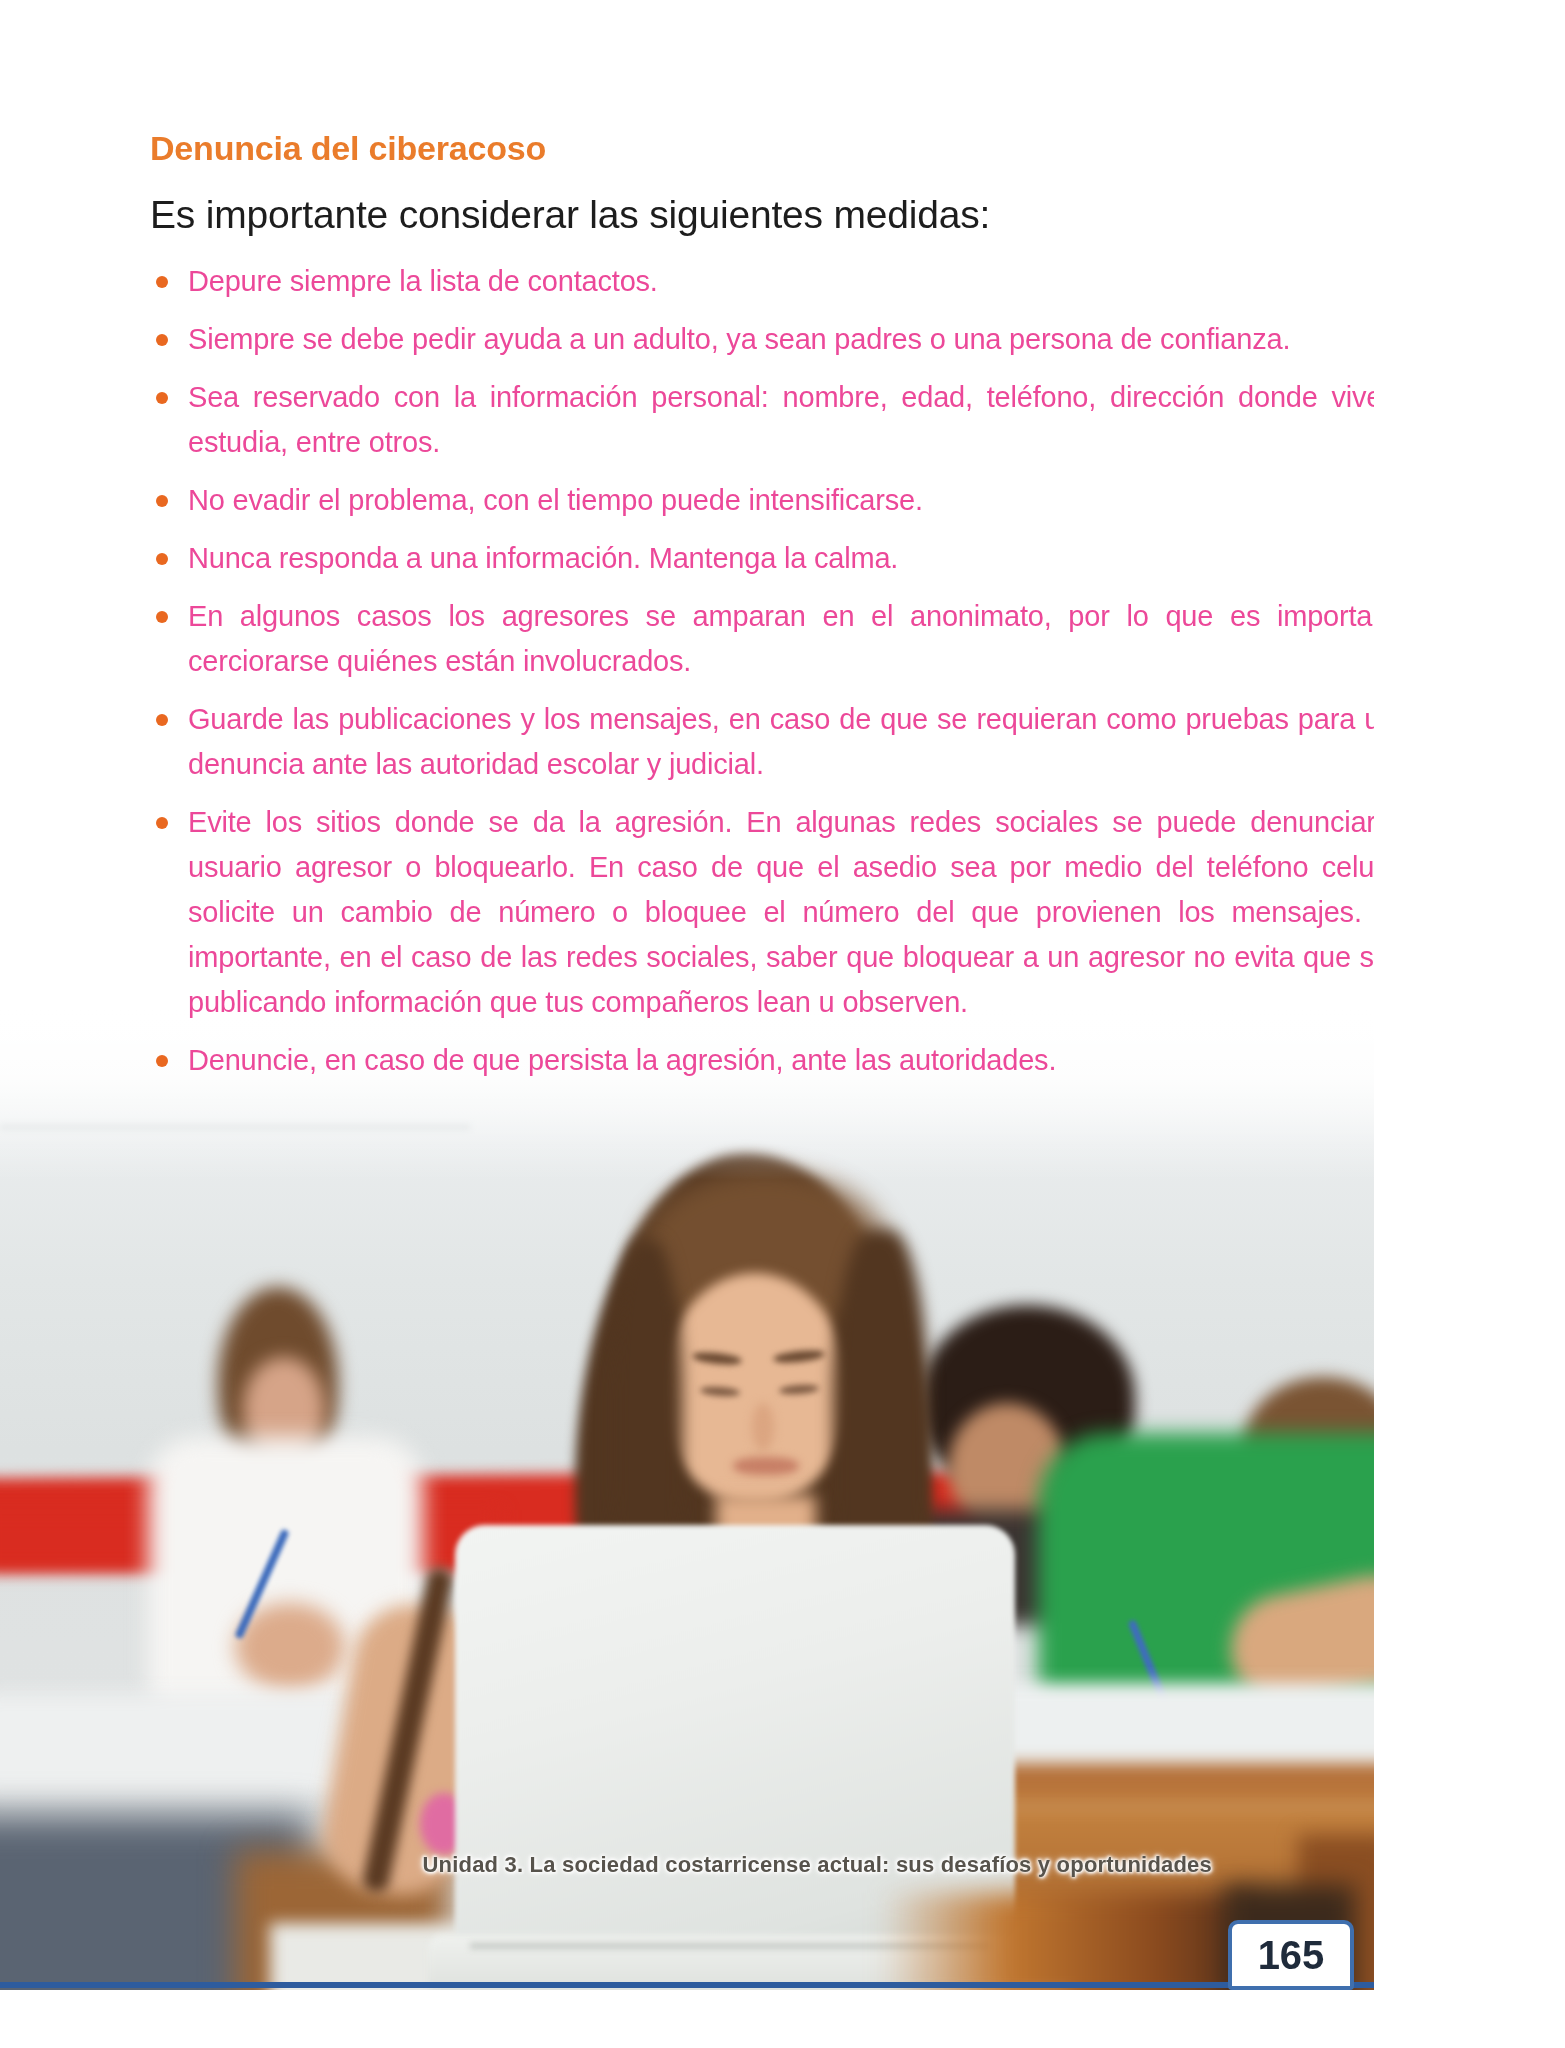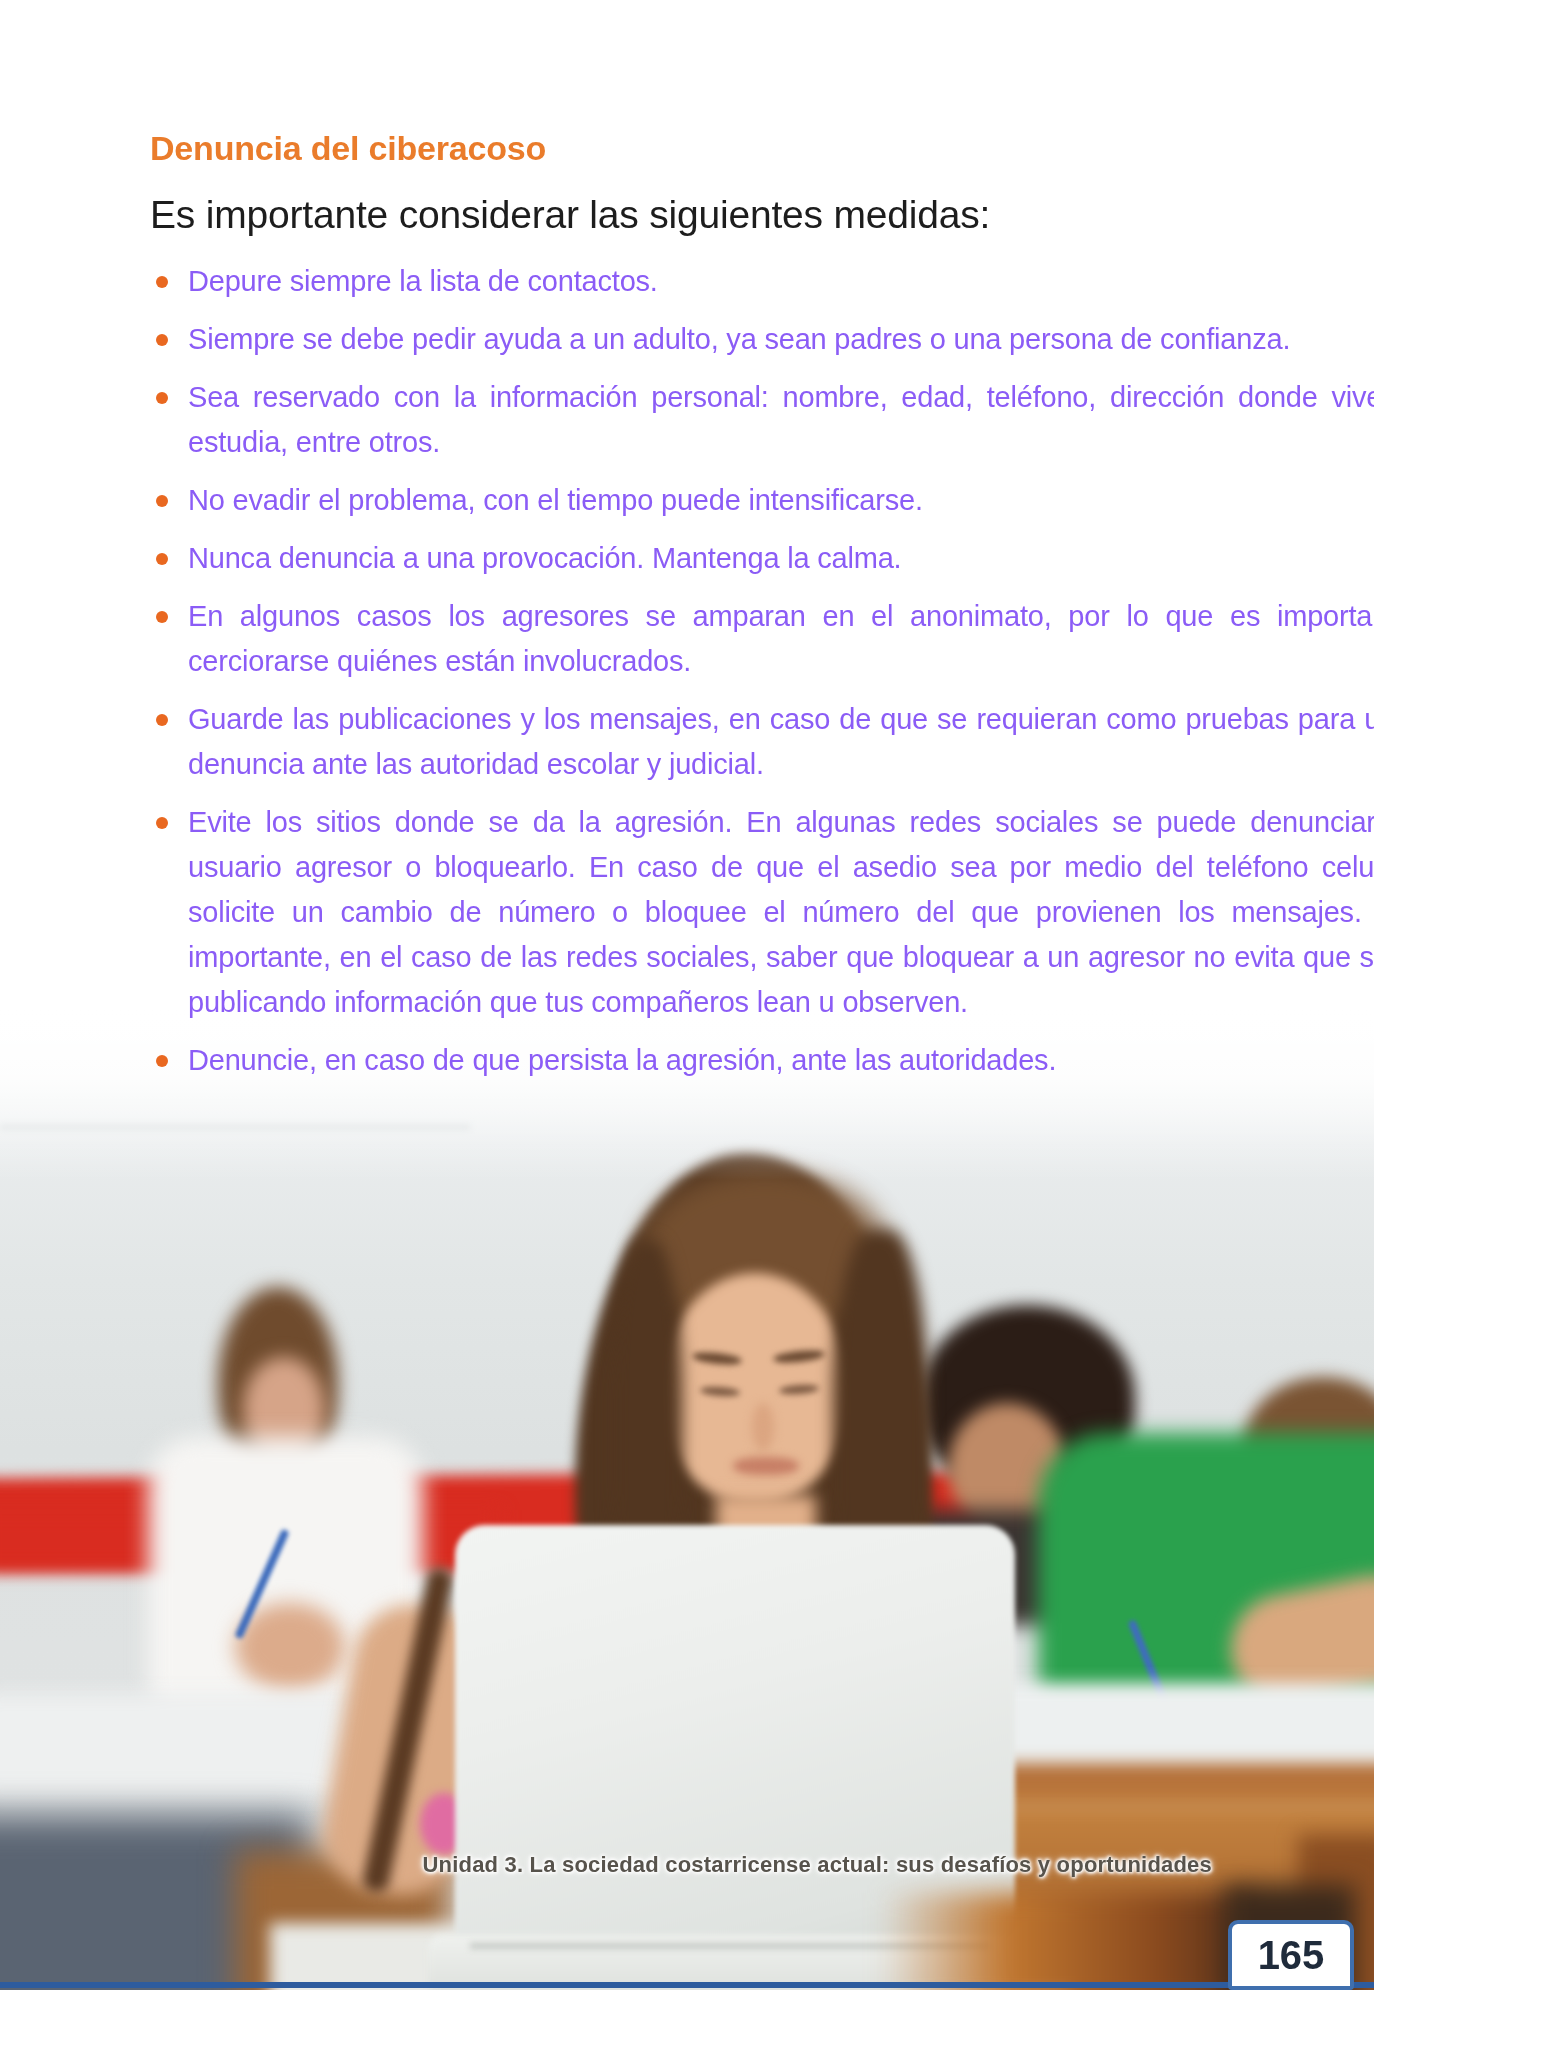--- a/index.html
+++ b/index.html
@@ -10,21 +10,21 @@
   
   .content{position:absolute;left:150px;top:128px;width:1262px;z-index:6;}
   .content h1{
     margin:0 0 24px 0;font-size:34px;line-height:40px;font-weight:bold;
     color:#ea7c2b;letter-spacing:-0.2px;
   }
   .intro{margin:0 0 22px 0;font-size:39px;line-height:45px;color:#1d1d1d;letter-spacing:-0.2px;}
   ul.bullets{margin:0;padding:0;list-style:none;}
   ul.bullets li{
     position:relative;padding-left:38px;margin:0 0 13px 0;
-    font-size:29px;line-height:45px;color:#8b5cf6;text-align:justify;letter-spacing:-0.2px;
+    font-size:29px;line-height:45px;color:#ec4899;text-align:justify;letter-spacing:-0.2px;
   }
   ul.bullets li .dot{
     position:absolute;left:6px;top:17px;width:12px;height:12px;border-radius:50%;
     background:#e96820;
   }
   
   .photo{position:absolute;left:0;top:1005px;width:1505px;height:985px;overflow:hidden;z-index:1;}
   .ly{position:absolute;}
   .wall{inset:0;background:linear-gradient(180deg,#ffffff 0%,#f4f6f6 6%,#e9eced 14%,#e2e6e6 28%,#dde1e1 45%,#dfe2e2 65%,#e0e3e3 100%);}
   .wall-line{left:0;top:120px;width:470px;height:4px;background:#cfd4d6;filter:blur(3px);}
@@ -96,21 +96,21 @@
 <div class="page">
 
   <div class="content">
     <h1>Denuncia del ciberacoso</h1>
     <p class="intro">Es importante considerar las siguientes medidas:</p>
     <ul class="bullets">
       <li><span class="dot"></span><span>Depure siempre la lista de contactos.</span></li>
       <li><span class="dot"></span><span>Siempre se debe pedir ayuda a un adulto, ya sean padres o una persona de confianza.</span></li>
       <li><span class="dot"></span><span>Sea reservado con la información personal: nombre, edad, teléfono, dirección donde vive o estudia, entre otros.</span></li>
       <li><span class="dot"></span><span>No evadir el problema, con el tiempo puede intensificarse.</span></li>
-      <li><span class="dot"></span><span>Nunca denuncia a una provocación. Mantenga la calma.</span></li>
+      <li><span class="dot"></span><span>Nunca responda a una información. Mantenga la calma.</span></li>
       <li><span class="dot"></span><span>En algunos casos los agresores se amparan en el anonimato, por lo que es importante cerciorarse quiénes están involucrados.</span></li>
       <li><span class="dot"></span><span>Guarde las publicaciones y los mensajes, en caso de que se requieran como pruebas para una denuncia ante las autoridad escolar y judicial.</span></li>
       <li><span class="dot"></span><span>Evite los sitios donde se da la agresión. En algunas redes sociales se puede denunciar al usuario agresor o bloquearlo. En caso de que el asedio sea por medio del teléfono celular, solicite un cambio de número o bloquee el número del que provienen los mensajes. Es importante, en el caso de las redes sociales, saber que bloquear a un agresor no evita que siga publicando información que tus compañeros lean u observen.</span></li>
       <li><span class="dot"></span><span>Denuncie, en caso de que persista la agresión, ante las autoridades.</span></li>
     </ul>
   </div>
 
   <div class="photo">
     <div class="ly wall"></div>
     <div class="ly wall-line"></div>

